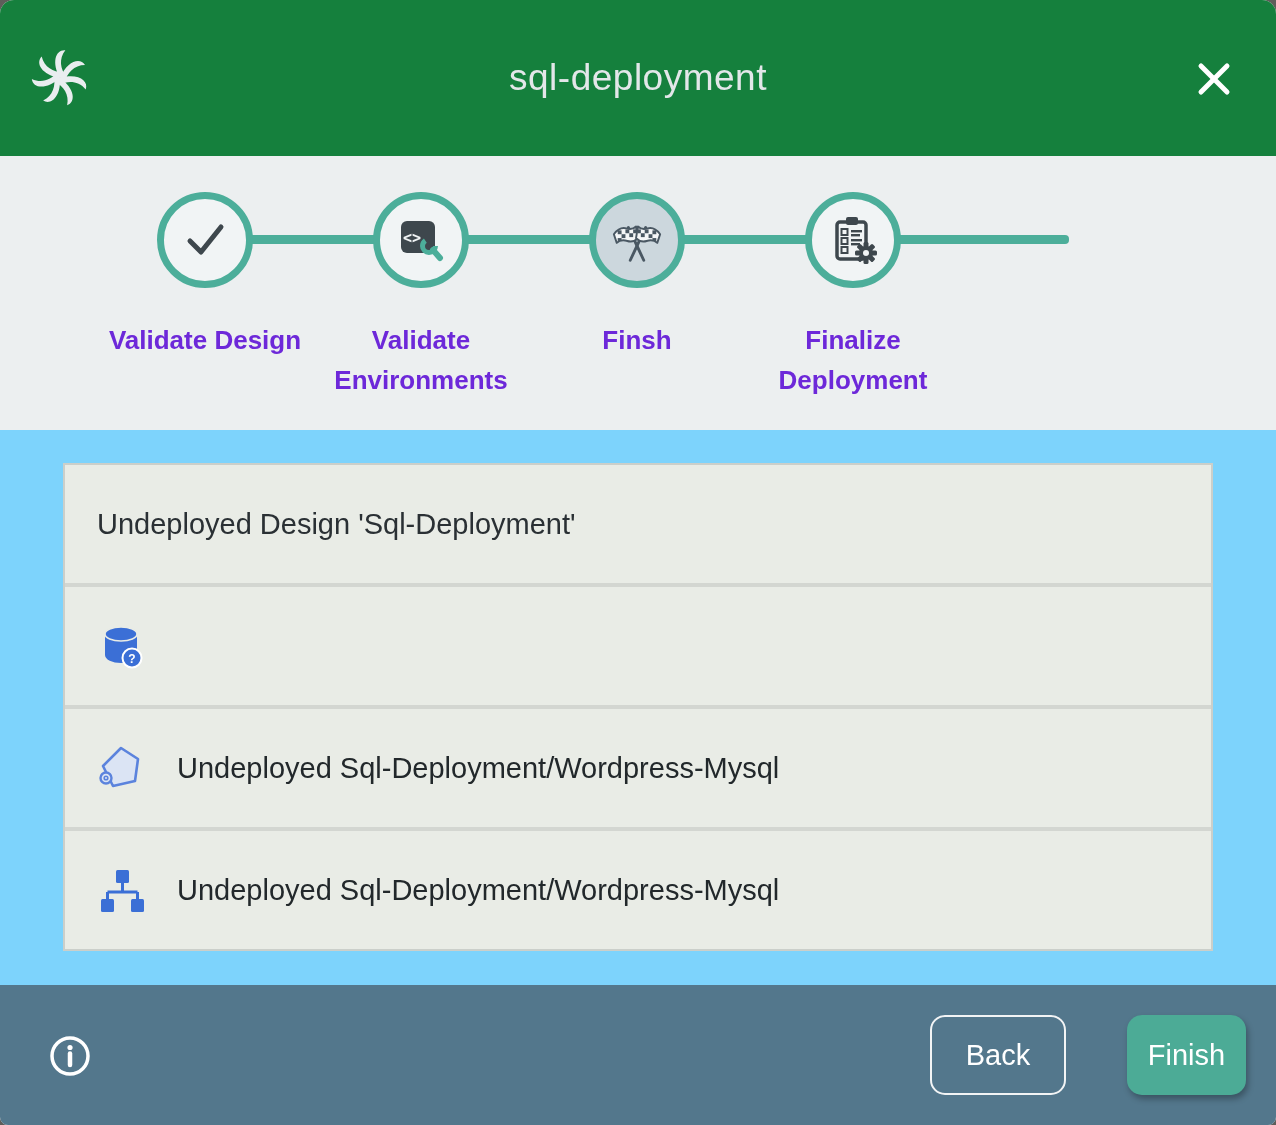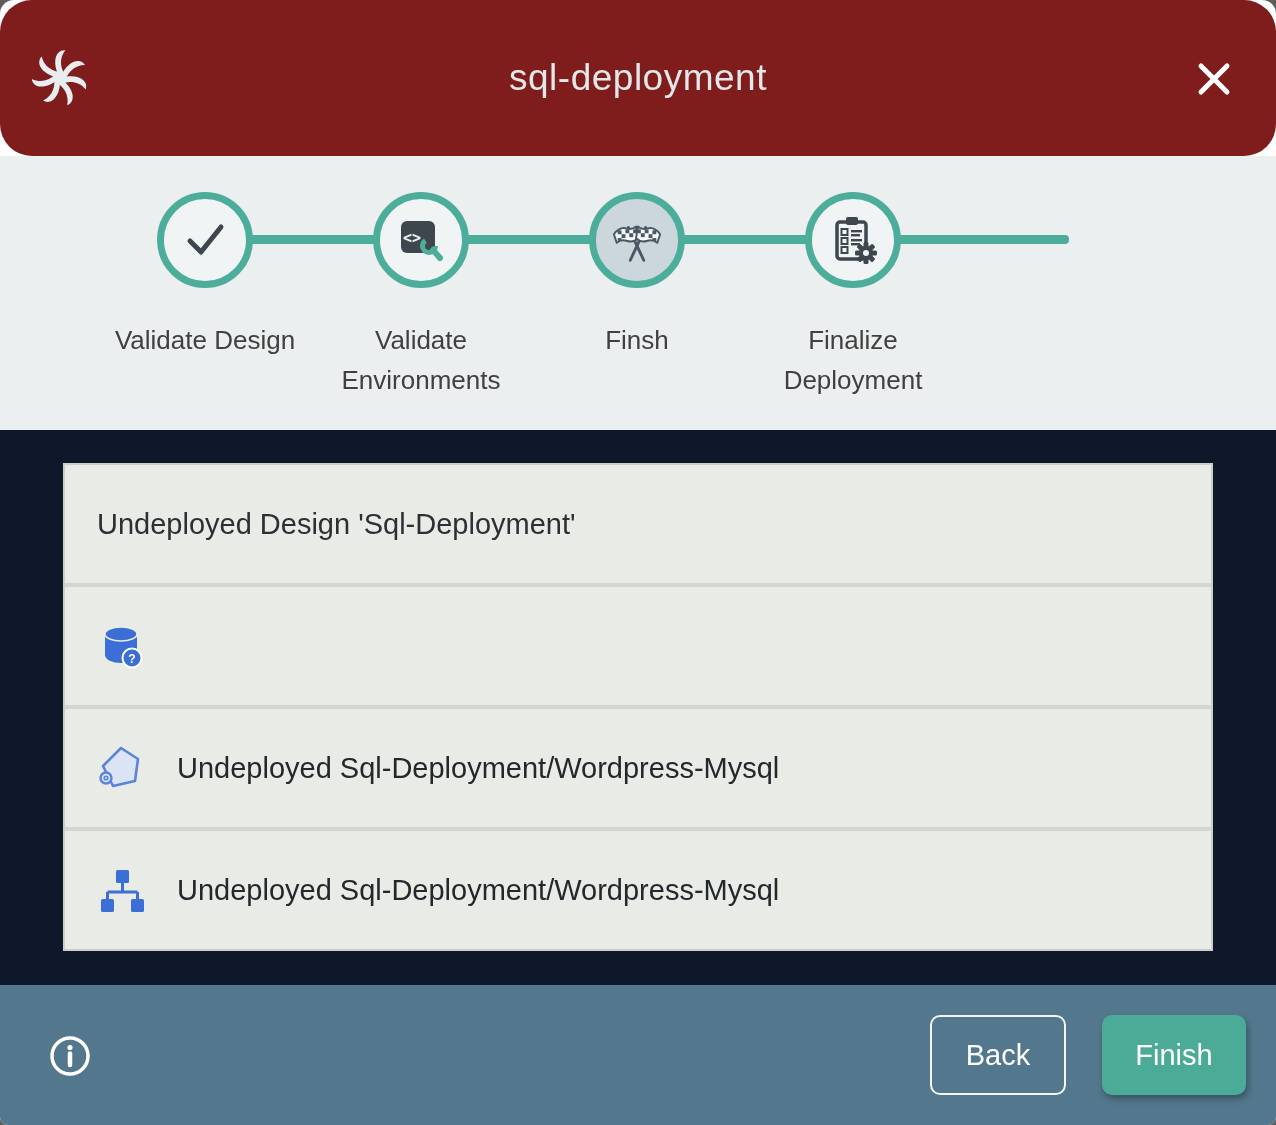--- a/index.html
+++ b/index.html
@@ -12,23 +12,23 @@
   .modal{
     position:absolute;inset:0;
     display:flex;flex-direction:column;
     border-radius:14px 14px 8px 8px;
     overflow:hidden;
     background:#ffffff;
   }
   
   .hdr{
     height:156px;flex:0 0 156px;
-    background:#7f1d1d;
+    background:#15803d;
     position:relative;
-    display:flex;align-items:center;border-radius:32px;
+    display:flex;align-items:center;
   }
   .logo{position:absolute;left:30px;top:48px;width:60px;height:60px;}
   .hdr-title{
     position:absolute;left:0;right:0;text-align:center;
     margin:0;font-size:37px;font-weight:400;color:#e3e7e9;letter-spacing:.5px;
   }
   .close-btn{
     position:absolute;right:40px;top:57px;
     width:44px;height:44px;background:none;border:none;padding:0;cursor:pointer;
     display:flex;align-items:center;justify-content:center;
@@ -51,25 +51,25 @@
     margin-top:36px;
     width:96px;height:96px;box-sizing:border-box;
     border:7px solid #4cae9a;border-radius:50%;
     background:#f1f4f5;
     display:flex;align-items:center;justify-content:center;
     position:relative;z-index:2;
   }
   .circle.active{background:#ccd7dd;}
   .step-label{
     margin-top:32px;
-    font-size:26px;line-height:40px;color:#404040;
-    text-align:center;max-width:200px;
-  }
-  
-  .content{flex:1;background:#0f172a;}
+    font-size:26px;line-height:40px;color:#6d28d9;
+    text-align:center;max-width:200px;font-weight:bold;
+  }
+  
+  .content{flex:1;background:#7dd3fc;}
   .panel{
     width:1150px;box-sizing:border-box;
     margin:33px auto 0 auto;
     border:2px solid #cbcfca;
   }
   .row{
     height:118px;background:#e9ece6;
     display:flex;align-items:center;
     padding:0 32px;
     font-size:29px;color:#22282b;
@@ -83,30 +83,30 @@
     background:#53778c;
     position:relative;
     display:flex;align-items:center;
   }
   .info-btn{
     position:absolute;left:48px;top:49px;
     width:44px;height:44px;background:none;border:none;padding:0;cursor:pointer;
   }
   .btn{
     position:absolute;top:1017px;height:80px;box-sizing:border-box;
-    border-radius:10px;font-size:29px;color:#ffffff;cursor:pointer;
+    border-radius:15px;font-size:29px;color:#ffffff;cursor:pointer;
     font-family:"Liberation Sans", sans-serif;
   }
   .btn{top:auto;}
   .back-btn{
     right:210px;width:136px;height:80px;
     background:transparent;border:2px solid #f2f4f5;
   }
   .finish-btn{
-    right:30px;width:144px;height:80px;
+    right:30px;width:119px;height:80px;
     background:#4cab96;border:none;
     box-shadow:2px 4px 6px rgba(0,0,0,0.3);
   }
 </style>
 </head>
 <body>
 
 <div class="modal">
 
   <div class="hdr">

